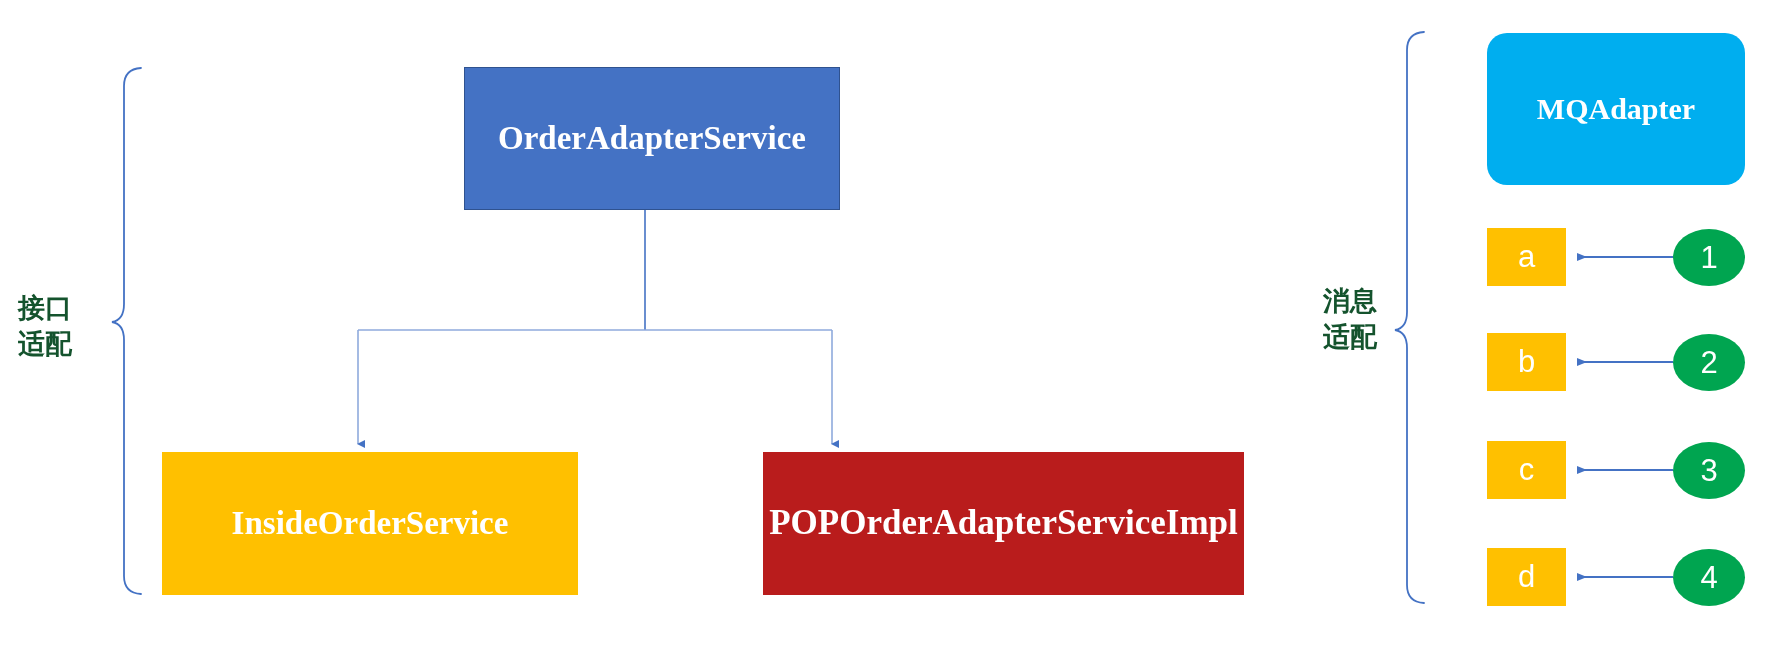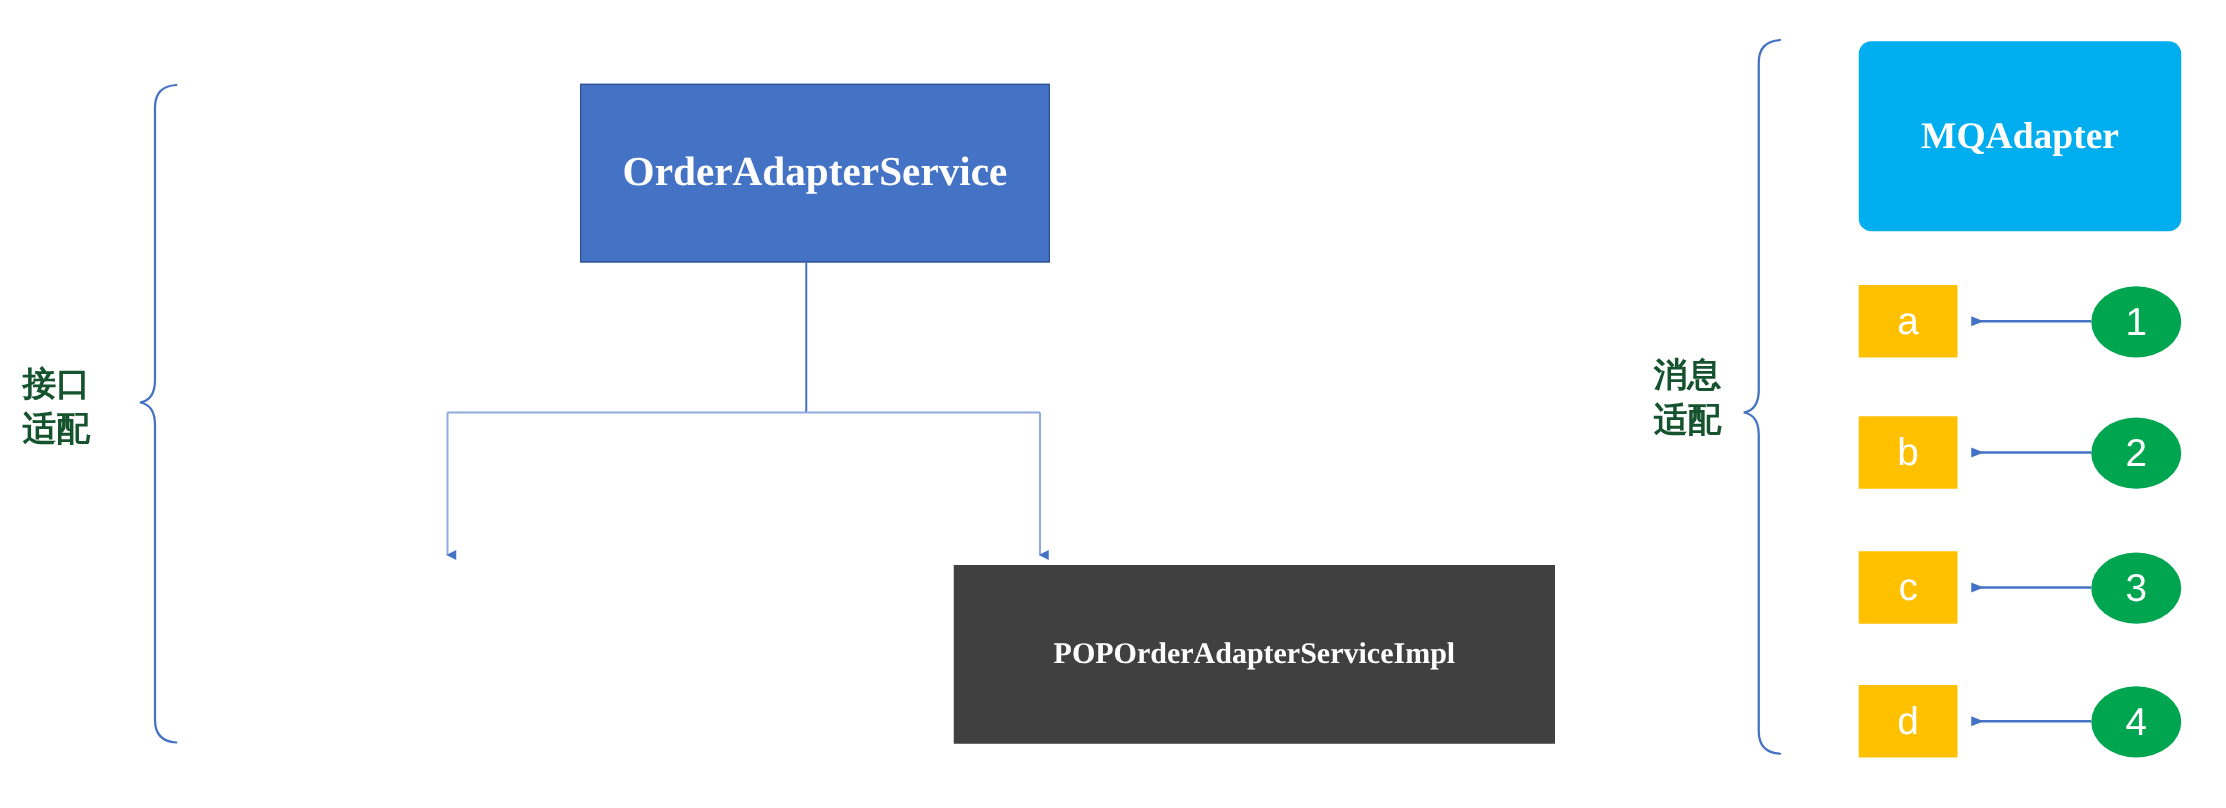--- a/index.html
+++ b/index.html
@@ -58,31 +58,31 @@
     height: 143px;
     background: #FFC000;
     font-size: 33px;
   }
   
   #node-pop-order-adapter {
     left: 763px;
     top: 452px;
     width: 481px;
     height: 143px;
-    background: #404040;
-    font-size: 24px;
+    background: #b91c1c;
+    font-size: 35px;
   }
   
   #node-mq-adapter {
     left: 1487px;
     top: 33px;
     width: 258px;
     height: 152px;
     background: #00AEEF;
-    border-radius: 10px;
+    border-radius: 20px;
     font-size: 30px;
   }
   
   .chip {
     position: absolute;
     left: 1487px;
     width: 79px;
     height: 58px;
     background: #FFC000;
     display: flex;
@@ -173,20 +173,21 @@
   </svg>
 
   <div class="group-caption" id="caption-interface-adaptation">接口
 适配</div>
 
   <div class="group-caption" id="caption-message-adaptation">消息
 适配</div>
 
   <div class="node serif-label" id="node-order-adapter-service">OrderAdapterService</div>
 
+  <div class="node serif-label" id="node-inside-order-service">InsideOrderService</div>
 
   <div class="node serif-label" id="node-pop-order-adapter">POPOrderAdapterServiceImpl</div>
 
   <div class="node serif-label" id="node-mq-adapter">MQAdapter</div>
 
   <div class="chip" style="top:228px;">a</div>
   <div class="chip" style="top:333px;">b</div>
   <div class="chip" style="top:441px;">c</div>
   <div class="chip" style="top:548px;">d</div>
 

